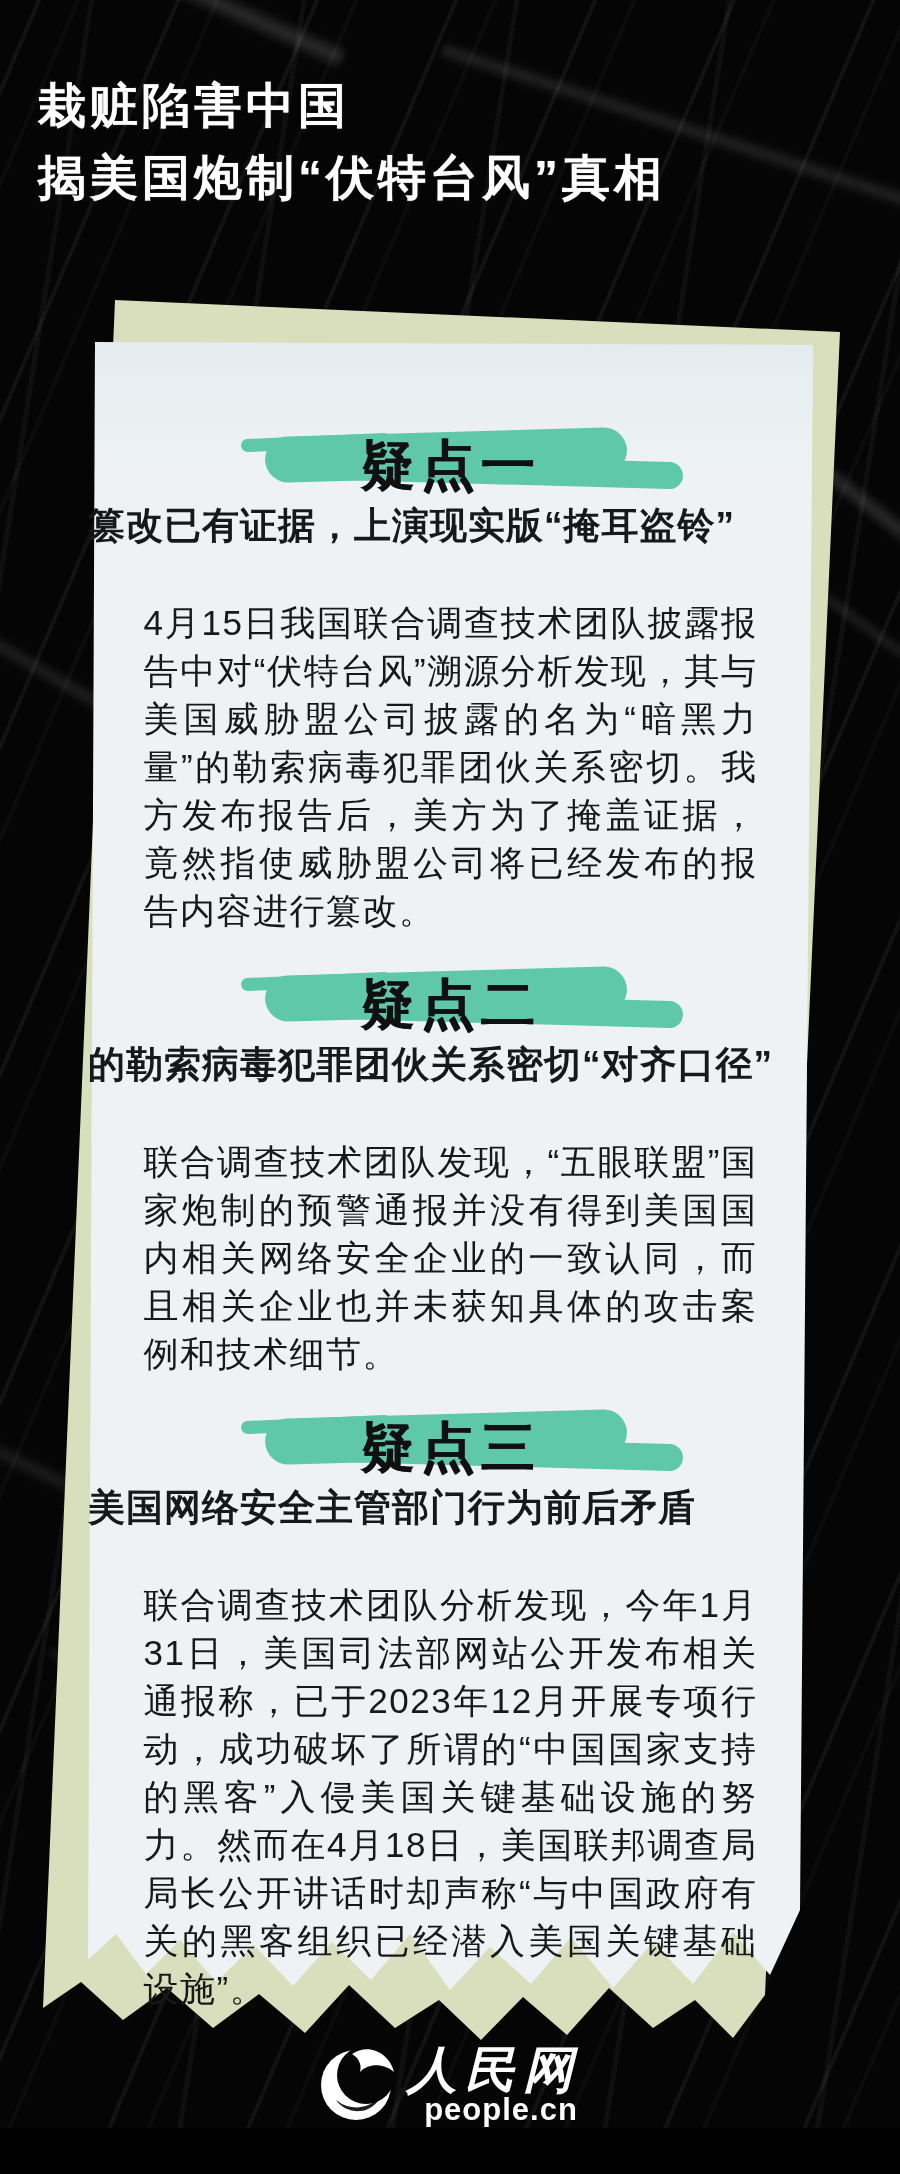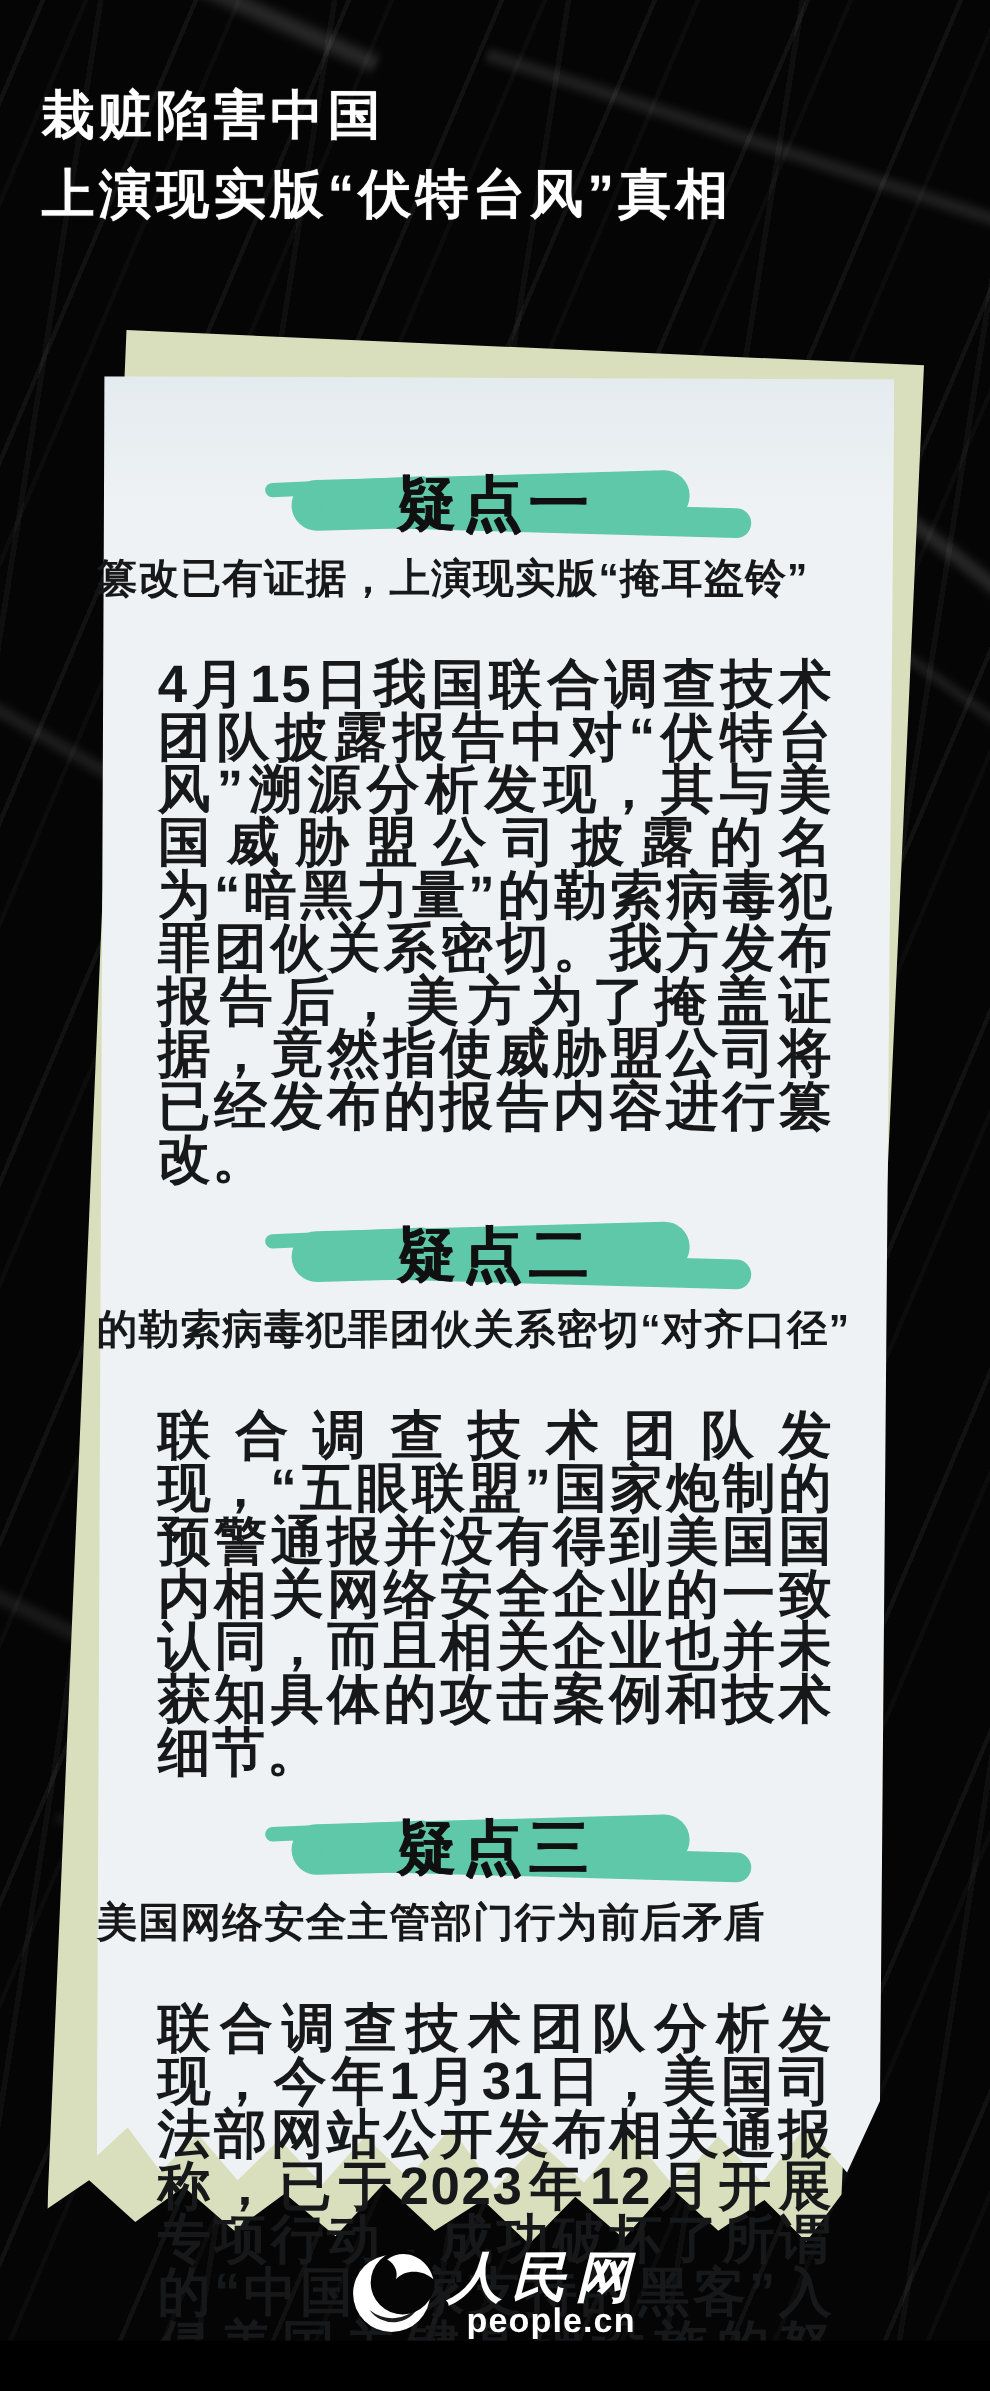--- a/index.html
+++ b/index.html
@@ -75,21 +75,21 @@
     );
   }
   .content{
     position:absolute;left:88px;top:342px;width:725px;
     padding-top:88px;
     color:var(--text);
   }
   .section{margin:0;}
   .badge-wrap{
     position:relative;width:380px;height:56px;margin:0 auto 20px;
-    display:flex;align-items:center;justify-content:center;
+    display:flex;align-items:flex-start;justify-content:center;
   }
   .brush{position:absolute;inset:0;}
   .brush::before{
     content:"";position:absolute;left:4px;right:14px;top:2px;bottom:8px;
     background:var(--brush);border-radius:26px;transform:rotate(-1.6deg);
   }
   .brush::after{
     content:"";position:absolute;left:30px;right:-42px;top:27px;height:27px;
     background:var(--brush);border-radius:14px;transform:rotate(1.6deg);
   }
@@ -102,21 +102,21 @@
     font-size:54px;font-weight:900;letter-spacing:6px;color:#101010;
     text-shadow:1px 0 #101010;
     white-space:nowrap;
   }
   .subtitle{
     text-align:left;font-size:37px;line-height:40px;font-weight:700;
     letter-spacing:1px;color:var(--text);margin:0 0 53px;white-space:nowrap;
   }
   .body-text{
     width:614px;margin:0 auto 34px;
-    font-size:48px;line-height:48px;font-weight:700;letter-spacing:1.5px;
+    font-size:35px;line-height:48px;font-weight:400;letter-spacing:1.5px;
     text-align:justify;text-justify:inter-character;color:var(--text);
   }
 
   
   .logo{
     position:absolute;left:0;right:0;top:2042px;
     display:flex;justify-content:center;align-items:flex-start;gap:10px;
     color:#fff;
   }
   .logo-icon{width:78px;height:82px;flex:0 0 auto;}
@@ -139,21 +139,21 @@
   <div class="streak s1"></div>
   <div class="streak s2"></div>
   <div class="streak s3"></div>
   <div class="streak s4"></div>
   <div class="streak s5"></div>
   <div class="streak s6"></div>
   <div class="streak s7"></div>
 
   <div class="title">
     <div>栽赃陷害中国</div>
-    <div>上演现实版“伏特台风”真相</div>
+    <div>揭美国炮制“伏特台风”真相</div>
   </div>
 
   <div class="backing-card"></div>
   <div class="paper-card"></div>
 
   <div class="content">
 
     <div class="section">
       <div class="badge-wrap">
         <span class="brush">

